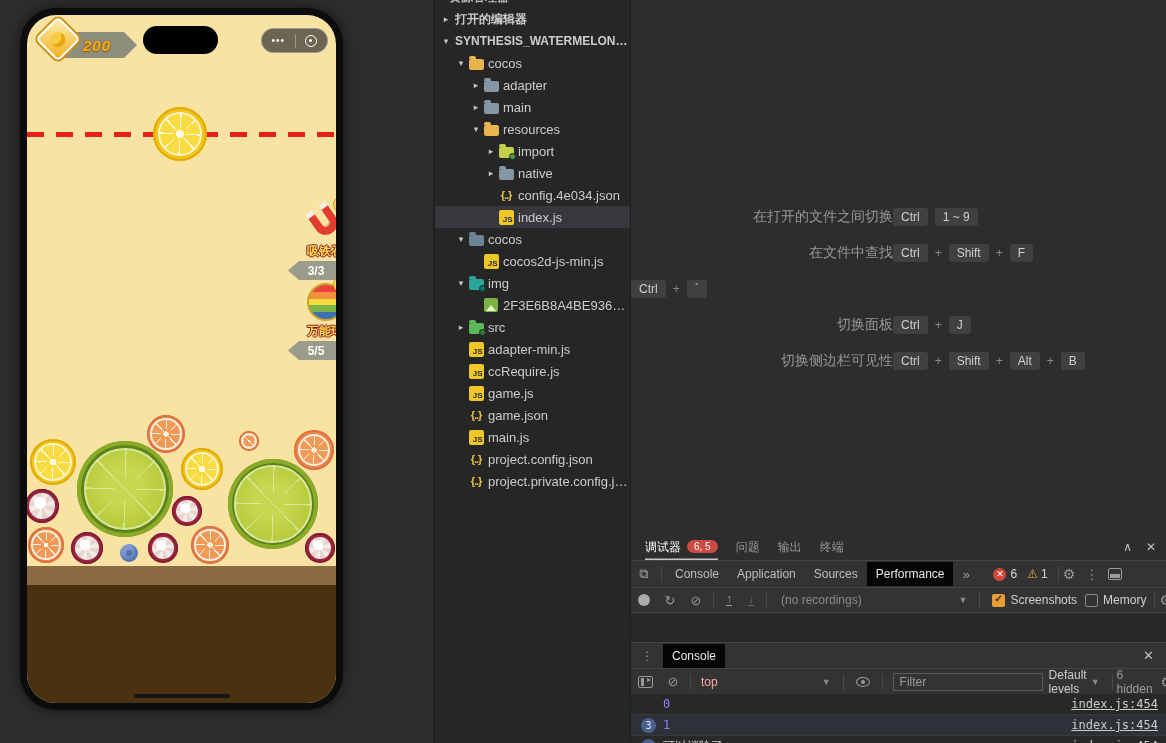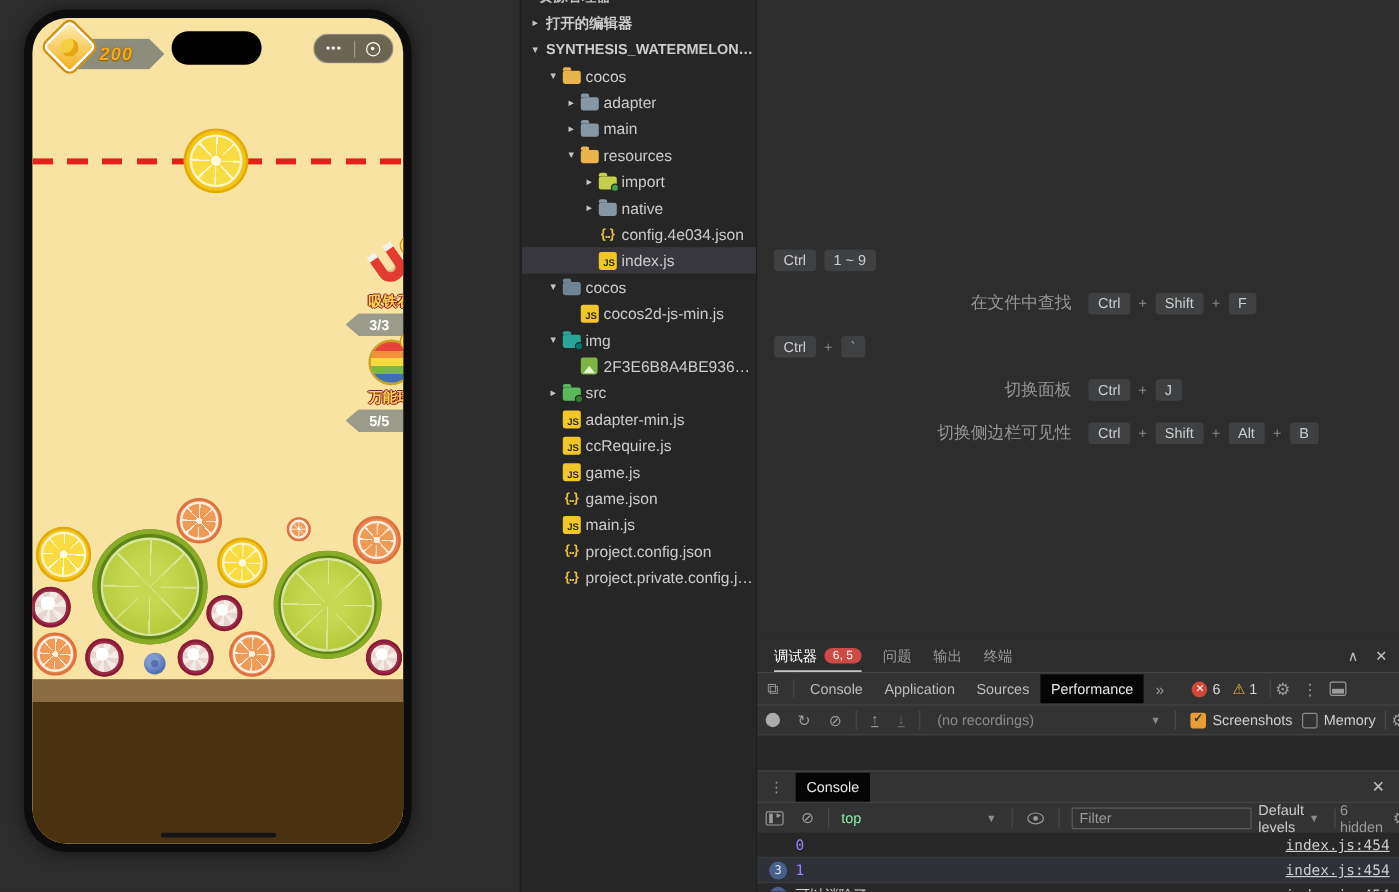--- a/index.html
+++ b/index.html
@@ -100,21 +100,21 @@
   .fi-json { color:#e8c341; font-weight:bold; font-size:11px; letter-spacing:-1px; }
   .fi-img { width:14px; height:14px; background:#7cb342; border-radius:2px; position:relative; overflow:hidden; }
   .fi-img::after { content:""; position:absolute; left:2px; bottom:1px; border-left:5px solid transparent;
     border-right:5px solid transparent; border-bottom:6px solid #e8f5d0; }
 
   
   #editor { position:absolute; left:631px; top:0; width:535px; height:533px; background:#2d2d2d; }
   #hints { position:absolute; top:199px; left:0; right:0; }
   .hint-row { height:36px; display:flex; align-items:center; }
   .hint-label { width:262px; text-align:right; color:#969696; font-size:14px; flex:none; }
-  .hint-keys { display:flex; align-items:center; margin-left:14px; gap:7px; }
+  .hint-keys { display:flex; align-items:center; gap:7px; }
   .key { background:#3e4042; color:#cfcfcf; font-size:12px; padding:2px 8px; border-radius:3px; min-width:14px; text-align:center; }
   .plus { color:#8a8a8a; font-size:12px; }
 
   
   #panel { position:absolute; left:631px; top:533px; width:535px; height:210px; background:#282828; overflow:hidden; }
   #panel-tabs { height:27px; display:flex; align-items:center; padding-left:14px; font-size:12px;
     color:#9a9a9a; background:#2d2d2d; }
   .ptab { margin-right:18px; display:flex; align-items:center; gap:6px; height:100%; }
   .ptab .pt-label { padding-top:2px; }
   .ptab.active { color:#ffffff; box-shadow:inset 0 -1.5px 0 #c6c6c6; }
@@ -408,20 +408,21 @@
         <span class="arrow"></span>
         <span class="fi fi-json">{..}</span>
         <span class="label">project.private.config.js...</span>
       </div>
     </div>
 </div>
 
 <div id="editor">
   <div id="hints">
       <div class="hint-row">
+        <span class="hint-label">在打开的文件之间切换</span>
         <span class="hint-keys">
           <span class="key">Ctrl</span>
           <span class="key">1 ~ 9</span>
         </span>
       </div>
       <div class="hint-row">
         <span class="hint-label">在文件中查找</span>
         <span class="hint-keys">
           <span class="key">Ctrl</span>
           <span class="plus">+</span>
@@ -529,21 +530,21 @@
   <div id="drawer-tabs" class="dt-bar">
     <span class="vdots">⋮</span>
     <span class="dt-tab active">Console</span>
     <span class="x-btn">✕</span>
   </div>
 
   <div id="console-toolbar" class="dt-bar">
     <span class="sidebar-toggle"></span>
     <span class="dt-icon">⊘</span>
     <span class="vsep"></span>
-    <span style="color:#86efac; margin:0 6px;">top</span>
+    <span style="color:#fca5a5; margin:0 6px;">top</span>
     <span class="dd-caret" style="margin-left:98px;">▼</span>
     <span class="vsep"></span>
     <span class="eye"></span>
     <span class="vsep"></span>
     <input id="filter-input" placeholder="Filter" style="">
     <span style="color:#cccccc;">Default levels</span>
     <span class="dd-caret" style="margin-left:4px;">▼</span>
     <span class="vsep"></span>
     <span style="color:#9a9a9a;">6 hidden</span>
     <span class="gear" style="margin-left:8px; margin-right:-6px;">⚙</span>

